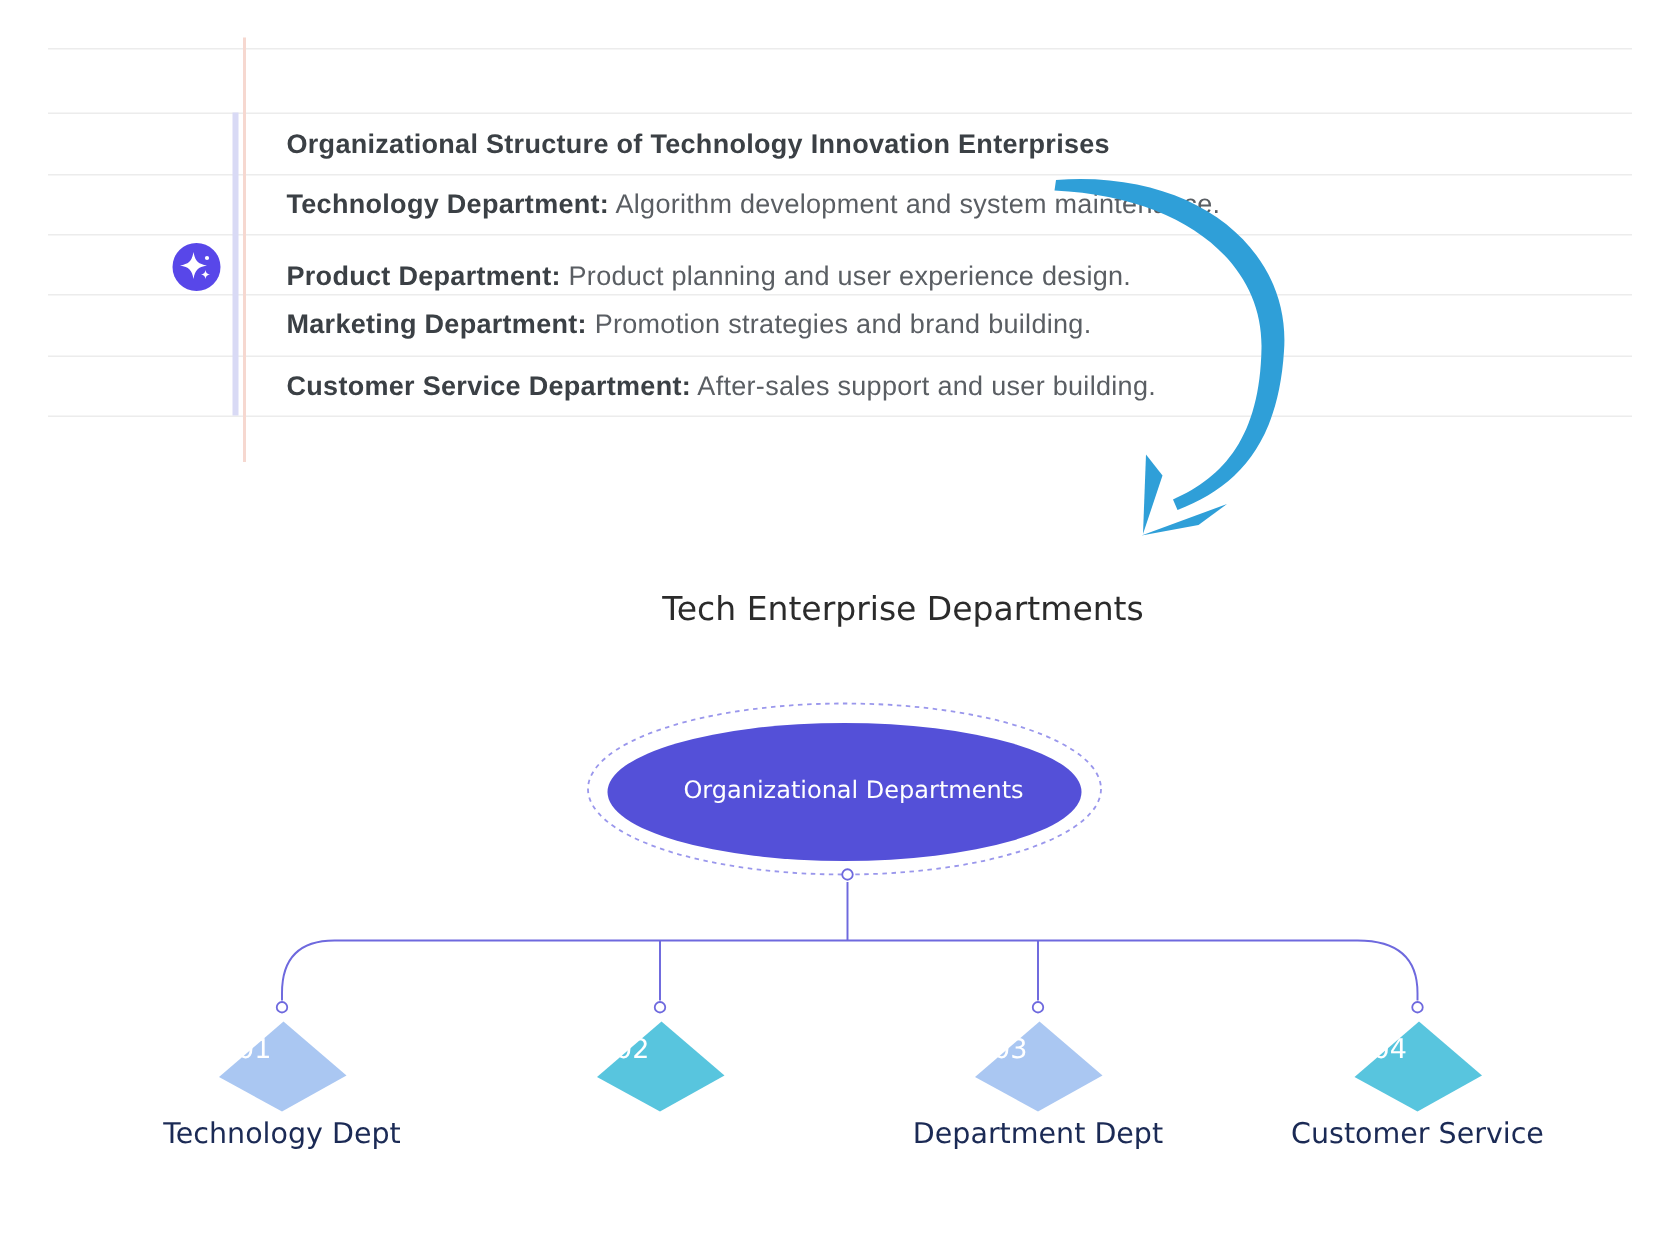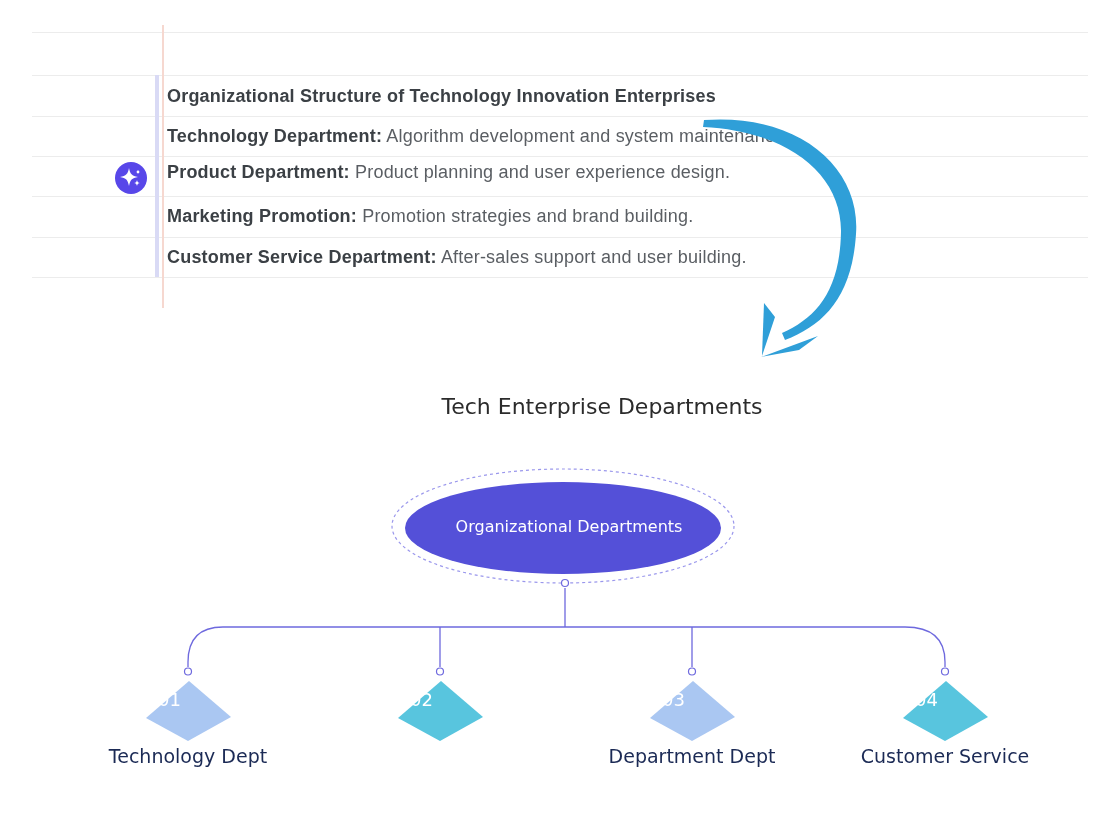--- a/index.html
+++ b/index.html
@@ -3,21 +3,21 @@
 <meta charset="utf-8">
 <style>
   html,body{margin:0;padding:0;background:#ffffff;}
   #stage{position:relative;width:1120px;height:840px;background:#ffffff;overflow:hidden;
          font-family:"Liberation Sans",sans-serif;}
   .gridline{position:absolute;left:32px;width:1056px;height:1px;background:#ececec;}
   .pink-rule{position:absolute;left:162px;top:25px;width:2px;height:283px;background:#f6d8d0;}
   .sel-bar{position:absolute;left:155px;top:75px;width:4px;height:202px;background:#d9daf5;}
   .doc-line{position:absolute;left:167px;height:24px;line-height:24px;font-size:18px;
             letter-spacing:.2px;white-space:nowrap;color:#5a5e63;}
-  .doc-line b{color:#3b4045;font-weight:700;}
+  .doc-line b{color:#3b4045;font-weight:700;margin-left:24px;}
   .ai-btn{position:absolute;left:115px;top:162px;width:32px;height:32px;border-radius:50%;
           background:#5847e9;display:flex;align-items:center;justify-content:center;cursor:pointer;}
   .dg-title{position:absolute;left:0;top:394px;width:1120px;text-align:center;
             font-family:"DejaVu Sans",sans-serif;font-size:22px;color:#2b2b2b;margin-left:42px;}
   .root-label{position:absolute;left:405px;top:517px;width:328px;text-align:center;
               font-family:"DejaVu Sans",sans-serif;font-size:16px;color:#ffffff;}
   .node-num{position:absolute;top:689px;width:60px;text-align:left;
             font-family:"DejaVu Sans",sans-serif;font-size:18px;color:#ffffff;}
   .node-label{position:absolute;top:745px;width:190px;text-align:center;
               font-family:"DejaVu Sans",sans-serif;font-size:19px;color:#1b2a55;}
@@ -43,22 +43,22 @@
   <div class="ai-btn z2">
     <svg width="32" height="32" viewBox="-16 -16 32 32">
       <path fill="#ffffff" d="M-2,-10 C-0.9,-3.9 0.9,-2.1 7,-1 C0.9,0.1 -0.9,1.9 -2,8 C-3.1,1.9 -4.9,0.1 -11,-1 C-4.9,-2.1 -3.1,-3.9 -2,-10 Z"></path>
       <path fill="#ffffff" d="M6,2 C6.4,4 7,4.6 9,5 C7,5.4 6.4,6 6,8 C5.6,6 5,5.4 3,5 C5,4.6 5.6,4 6,2 Z"></path>
       <circle fill="#ffffff" cx="7" cy="-6" r="1.4"></circle>
     </svg>
   </div>
 
   <div class="doc-line z2" style="top:84px"><b>Organizational Structure of Technology Innovation Enterprises</b></div>
   <div class="doc-line z2" style="top:124px"><b>Technology Department:</b><span> Algorithm development and system maintenance.</span></div>
-  <div class="doc-line z2" style="top:160px"><b>Product Department:</b><span> Product planning and user experience design.</span></div>
-  <div class="doc-line z2" style="top:204px"><b>Marketing Promotion:</b><span> Promotion strategies and brand building.</span></div>
+  <div class="doc-line z2" style="top:172px"><b>Product Department:</b><span> Product planning and user experience design.</span></div>
+  <div class="doc-line z2" style="top:204px"><b>Marketing Department:</b><span> Promotion strategies and brand building.</span></div>
   <div class="doc-line z2" style="top:245px"><b>Customer Service Department:</b><span> After-sales support and user building.</span></div>
 
   <svg class="layer z1" width="1120" height="840" viewBox="0 0 1120 840">
     <ellipse cx="563" cy="526" rx="171" ry="57" fill="none" stroke-width="1.2" stroke-dasharray="3 3" stroke="#9a97ec"></ellipse>
     <ellipse class="hit" cx="563" cy="528" rx="158" ry="46" fill="#5450d8"></ellipse>
     <path d="M565,588 V627 M188,667 V662 Q188,627 223,627 L905,627 Q945,627 945,662 V667 M440,627 V667 M692,627 V667" fill="none" stroke-width="1.3" stroke="#6e69de"></path>
     <circle cx="565" cy="583" r="3.5" fill="#ffffff" stroke-width="1.2" stroke="#6e69de"></circle>
     <circle cx="188" cy="671.5" r="3.5" fill="#ffffff" stroke-width="1.2" stroke="#6e69de"></circle>
     <circle cx="440" cy="671.5" r="3.5" fill="#ffffff" stroke-width="1.2" stroke="#6e69de"></circle>
     <circle cx="692" cy="671.5" r="3.5" fill="#ffffff" stroke-width="1.2" stroke="#6e69de"></circle>

